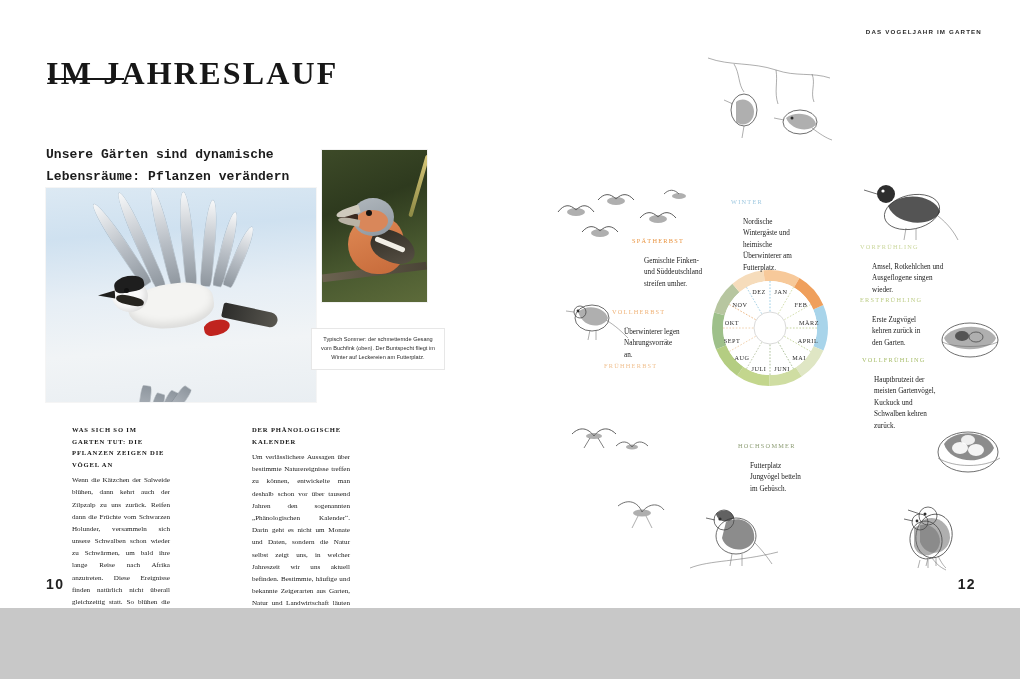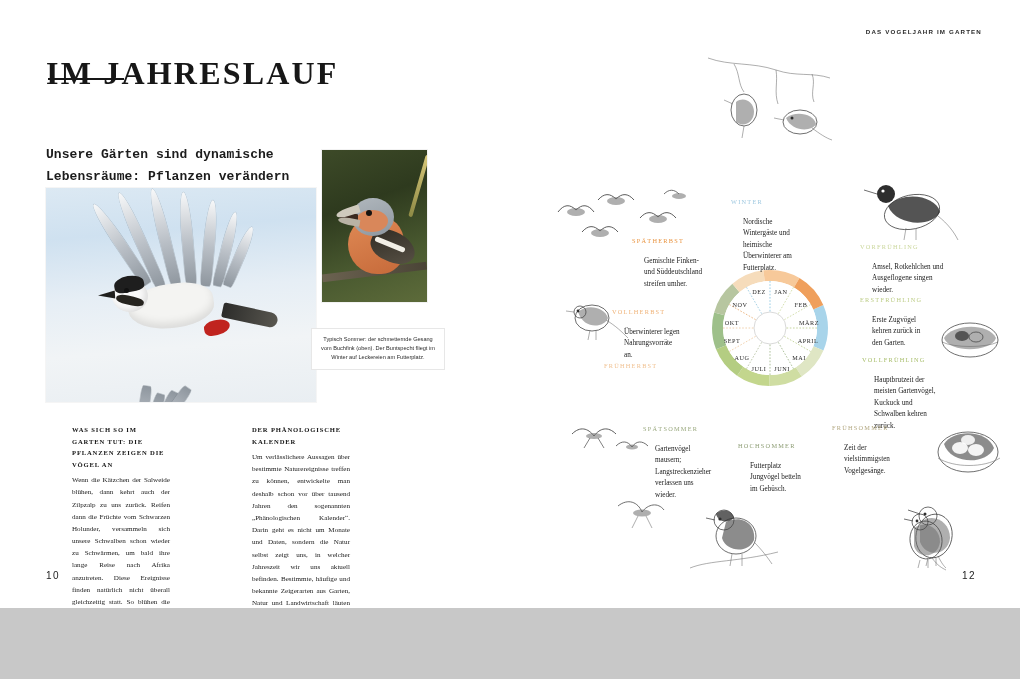--- a/index.html
+++ b/index.html
@@ -245,24 +245,24 @@
     line-height: 1.72;
     color: #1b1b1b;
     text-align: justify;
     margin: 0;
     hyphens: auto;
   }
 
   
   .folio {
     position: absolute;
-    bottom: 27px;
+    bottom: 16px;
     font-family: "Liberation Sans", sans-serif;
-    font-size: 10px;
-    font-weight: 400;
+    font-size: 14px;
+    font-weight: 700;
     letter-spacing: 1.4px;
     color: #222;
   }
   .folio-left  { left: 46px; }
   .folio-right { right: 44px; }
 
   
   .wheel {
     position: absolute;
     left: 709px; top: 267px;
@@ -569,34 +569,26 @@
   <div class="note n-erstfruehling">
     <div class="note-title" style="color:#bccc85">ERSTFRÜHLING</div>
     <p class="note-text">Erste Zugvögel kehren zurück in den Garten.</p>
   </div>
 
   <div class="note n-vollfruehling">
     <div class="note-title" style="color:#a7bd6a">VOLLFRÜHLING</div>
     <p class="note-text">Hauptbrutzeit der meisten Gartenvögel, Kuckuck und Schwalben kehren zurück.</p>
   </div>
 
-  <div class="note n-fruehsommer">
-    <div class="note-title" style="color:#b3a882">FRÜHSOMMER</div>
-    <p class="note-text">Zeit der vielstimmigsten Vogelgesänge.</p>
-  </div>
 
   <div class="note n-hochsommer">
     <div class="note-title" style="color:#8c9c73">HOCHSOMMER</div>
     <p class="note-text">Futterplatz Jungvögel betteln im Gebüsch.</p>
   </div>
 
-  <div class="note n-spaetsommer">
-    <div class="note-title" style="color:#9aa97f">SPÄTSOMMER</div>
-    <p class="note-text">Gartenvögel mausern; Langstreckenzieher verlassen uns wieder.</p>
-  </div>
 
   <div class="note n-fruehherbst">
     <div class="note-title" style="color:#f0c191">FRÜHHERBST</div>
   </div>
 
   <div class="note n-vollherbst">
     <div class="note-title" style="color:#efb277">VOLLHERBST</div>
     <p class="note-text">Überwinterer legen Nahrungsvorräte an.</p>
   </div>
 

